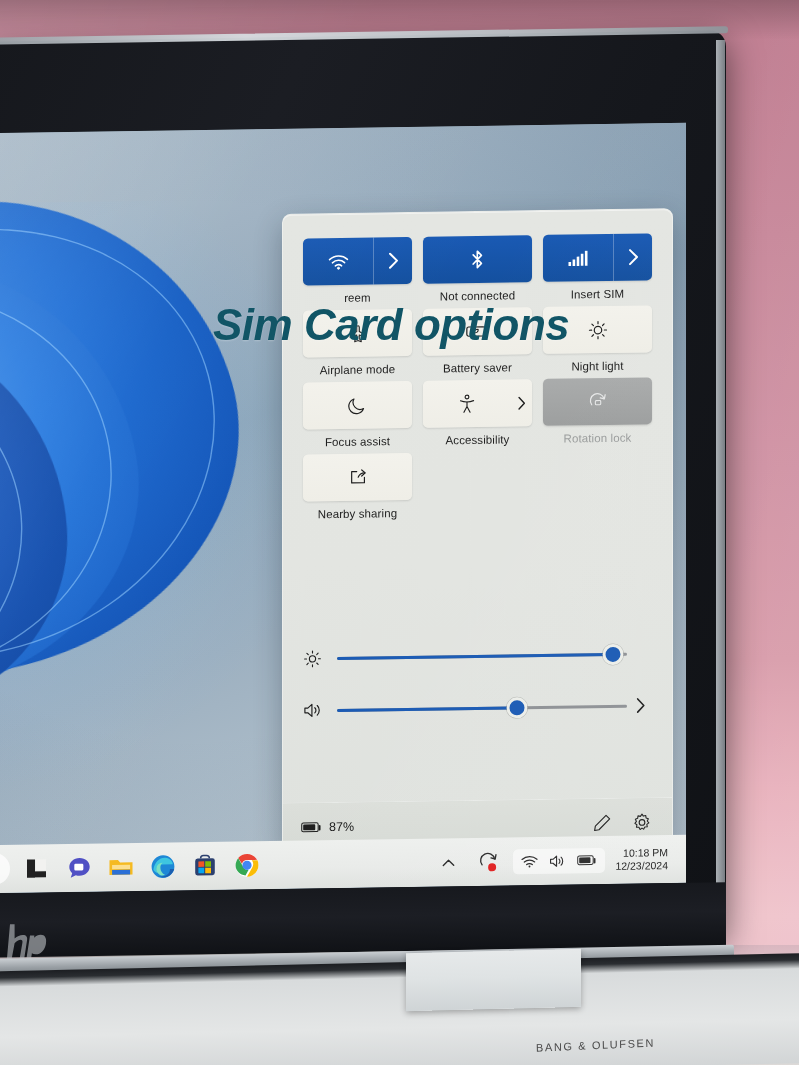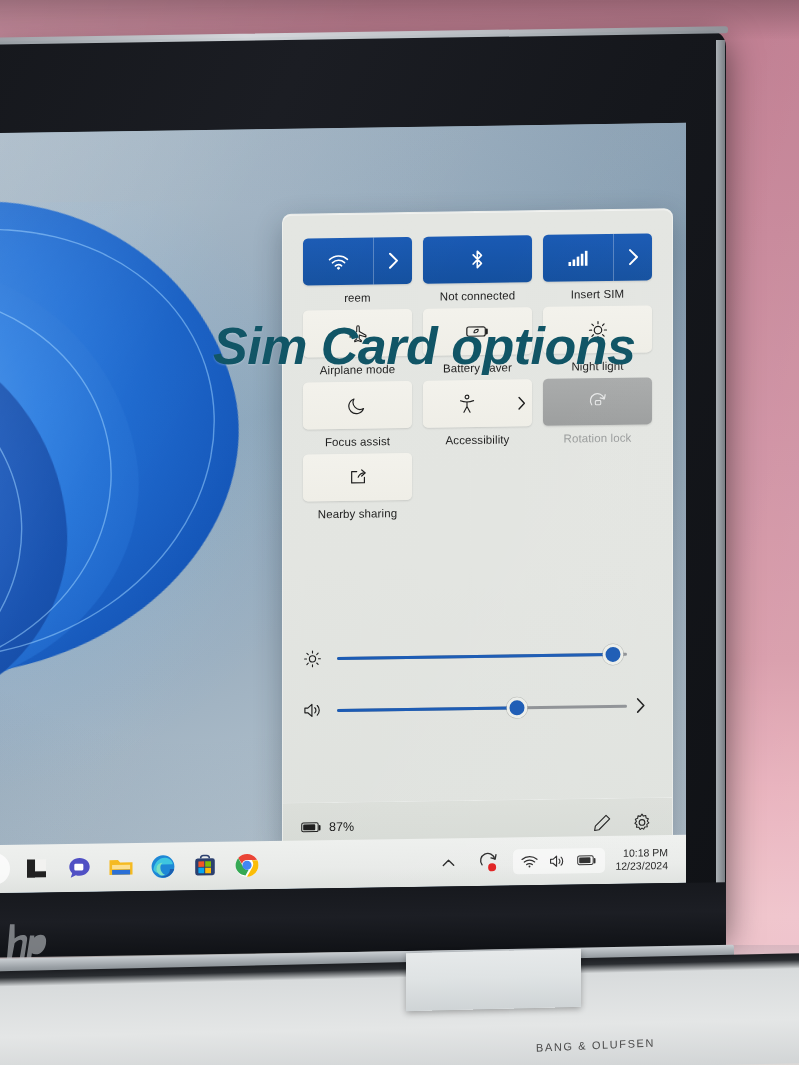--- a/index.html
+++ b/index.html
@@ -144,21 +144,21 @@
   .hinge{position:absolute;left:406px;top:951px;width:175px;height:58px;
     background:linear-gradient(180deg,#e6e9ea 0%,#dfe3e4 45%,#cfd4d6 100%);
     transform:skewY(-1.4deg);box-shadow:0 2px 6px rgba(0,0,0,.3);}
   .keydeck{position:absolute;left:-40px;top:962px;width:900px;height:110px;
     background:linear-gradient(180deg,#1c1e22 0%,#2a2d31 6%,#d8dbdc 14%,#e4e6e6 60%,#d2d5d6 100%);
     transform:skewY(-1.3deg);}
   .bo{position:absolute;left:536px;top:1038px;width:170px;font-size:11px;color:#4a4a4a;
     letter-spacing:1.6px;transform:skewY(-1.3deg) rotate(-1.2deg);white-space:nowrap;}
 
   
-  .overlay-text{position:absolute;left:213px;top:316px;font-size:52px;font-weight:bold;
+  .overlay-text{position:absolute;left:213px;top:300px;font-size:44px;font-weight:bold;
     font-style:italic;color:#115566;letter-spacing:-.5px;white-space:nowrap;
     text-shadow:0 1px 2px rgba(255,255,255,.25);}
 
   
   .dub{position:absolute;right:4px;bottom:8px;display:flex;align-items:flex-end;}
   .dub-txt{font-size:62px;font-weight:bold;color:rgba(120,120,120,.72);letter-spacing:-2px;
     line-height:.82;font-family:"DejaVu Sans",sans-serif;}
   .dub-flame{position:absolute;left:168px;bottom:28px;width:30px;height:46px;}
 </style>
 </head>

